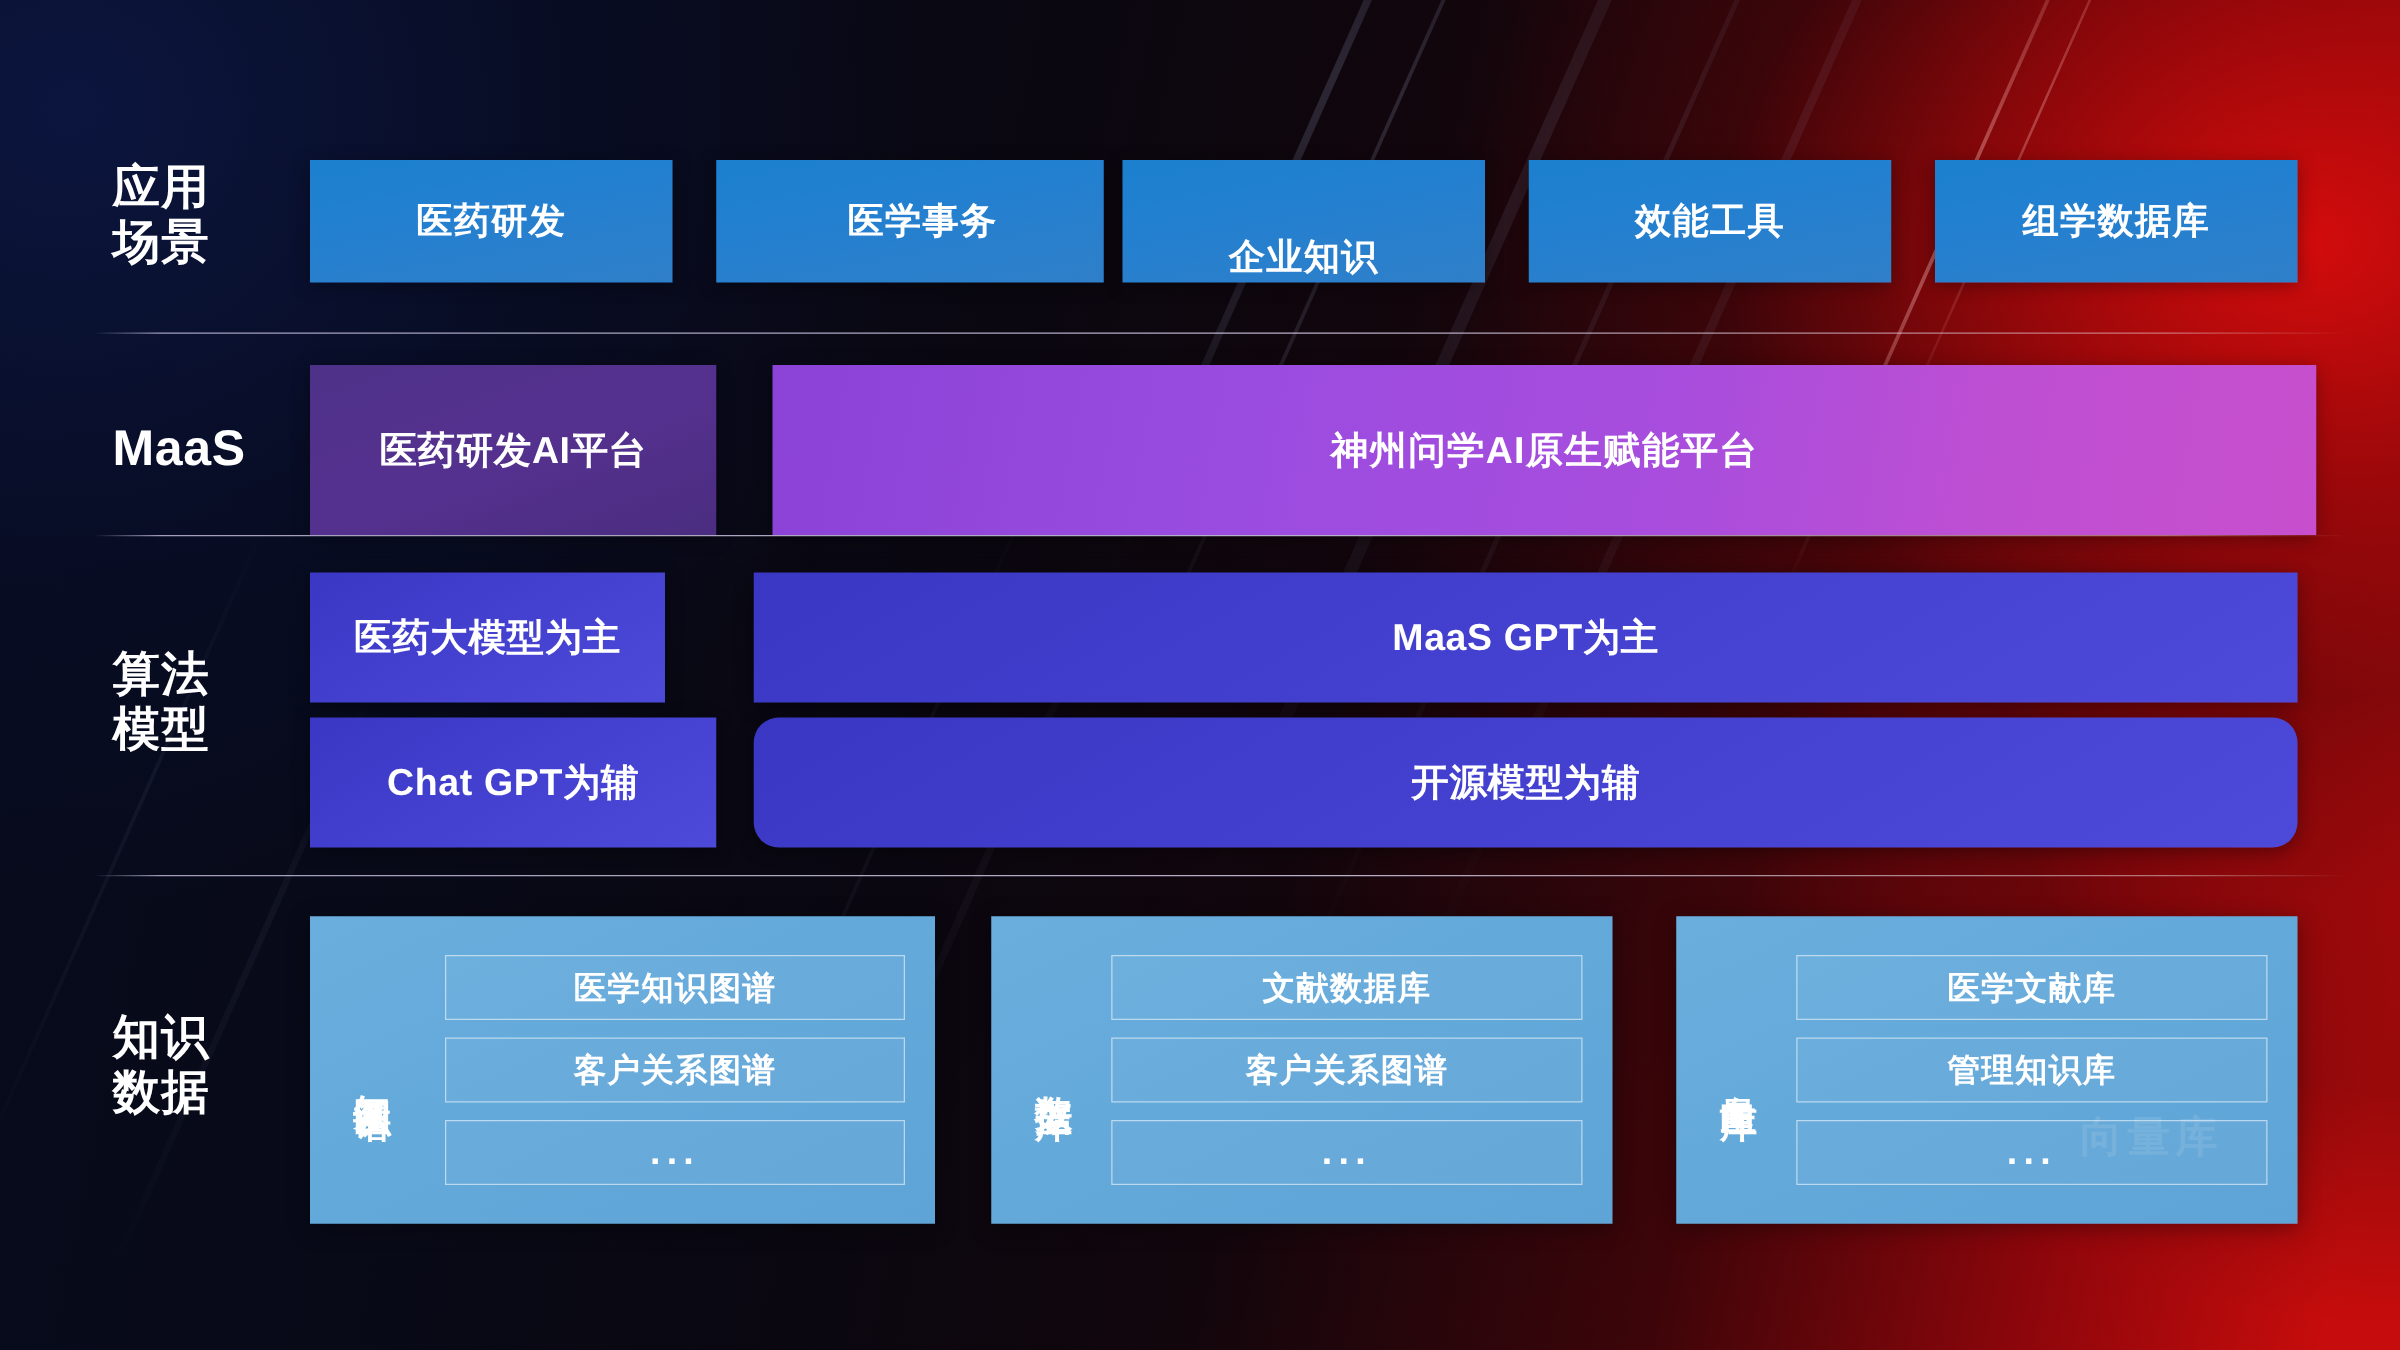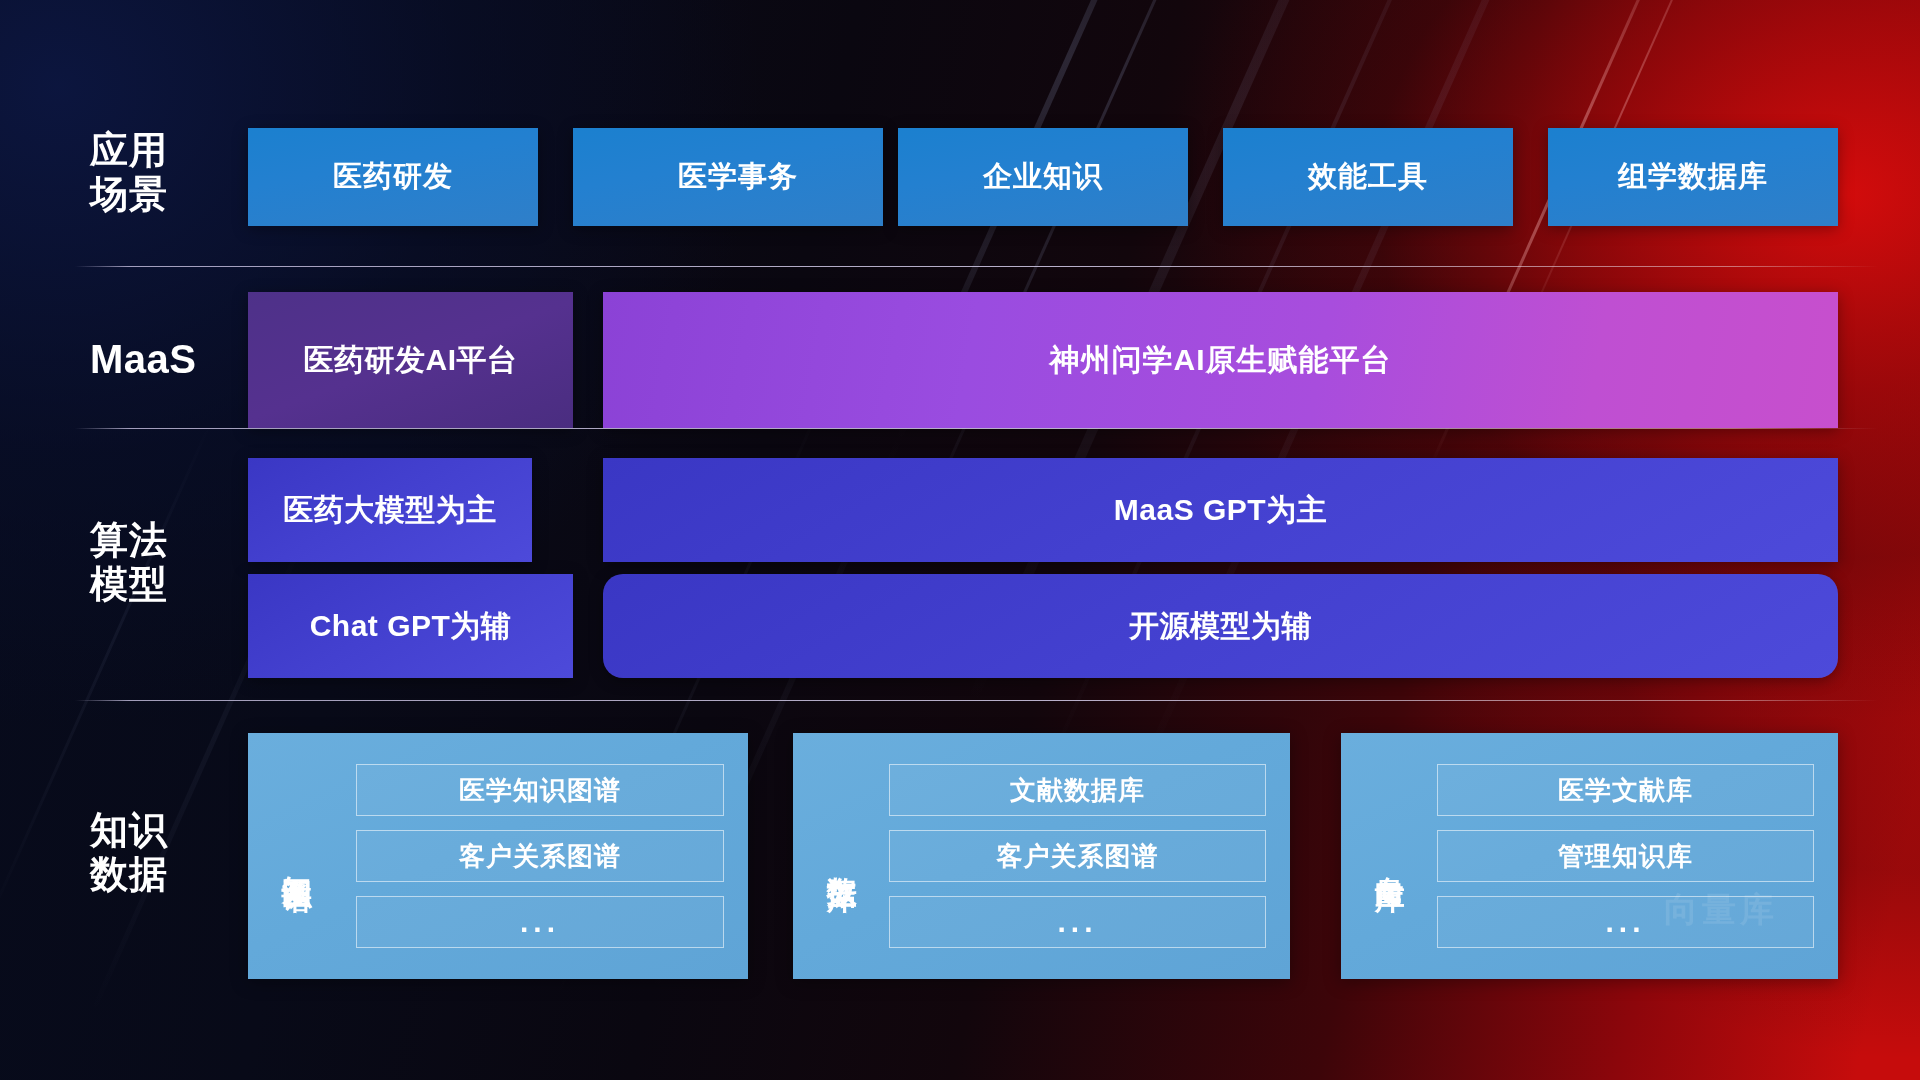--- a/index.html
+++ b/index.html
@@ -41,21 +41,21 @@
   .box span{display:block;}
 
   
   .scene{height:98px;font-size:29px;letter-spacing:1px;
     background:linear-gradient(170deg,#1b80cf 0%,#2380d0 40%,#2f7fc9 100%);}
 
   
   .maas-left{height:136px;font-size:30px;letter-spacing:.5px;
     background:linear-gradient(160deg,#4e3189 0%,#55318f 50%,#4a2d80 100%);}
   .maas-right{height:136px;font-size:30px;letter-spacing:1px;
-    background:linear-gradient(100deg,#8b42d6 0%,#9a4ce0 30%,#a84ddd 58%,#bf4fd2 80%,#c74fcd 100%);}
+    background:linear-gradient(100deg,#8b42d6 0%,#9a4ce0 30%,#a84ddd 58%,#bf4fd2 80%,#c74fcd 100%);margin-left:15px;}
 
   
   .algo{height:104px;font-size:30px;letter-spacing:.5px;
     background:linear-gradient(150deg,#3a37c4 0%,#4340cf 45%,#4d4ada 100%);}
 
   
   .kpanel{position:absolute;top:733px;height:246px;
     background:linear-gradient(155deg,#6aaedd 0%,#63a9da 45%,#5fa4d6 100%);
     display:flex;align-items:center;box-shadow:0 3px 16px rgba(0,0,0,.35);}
   .kcat{width:78px;flex:0 0 78px;color:#fff;font-weight:700;font-size:30px;line-height:1.12;
@@ -92,21 +92,21 @@
   <div class="row">
     <div class="rowlabel" style="top:128px;">应用
 场景</div>
 
     <div class="box scene" style="left:248px;top:128px;width:290px;">
       <span>医药研发</span>
     </div>
     <div class="box scene" style="left:573px;top:128px;width:290px;padding-left:20px;">
       <span>医学事务</span>
     </div>
-    <div class="box scene" style="left:898px;top:128px;width:290px;">
+    <div class="box scene" style="left:898px;top:128px;width:290px;align-items:flex-end;">
       <span>企业知识</span>
     </div>
     <div class="box scene" style="left:1223px;top:128px;width:290px;">
       <span>效能工具</span>
     </div>
     <div class="box scene" style="left:1548px;top:128px;width:290px;">
       <span>组学数据库</span>
     </div>
   </div>
 

